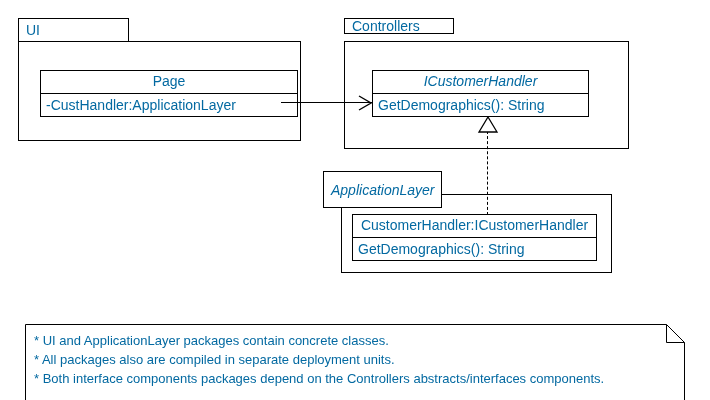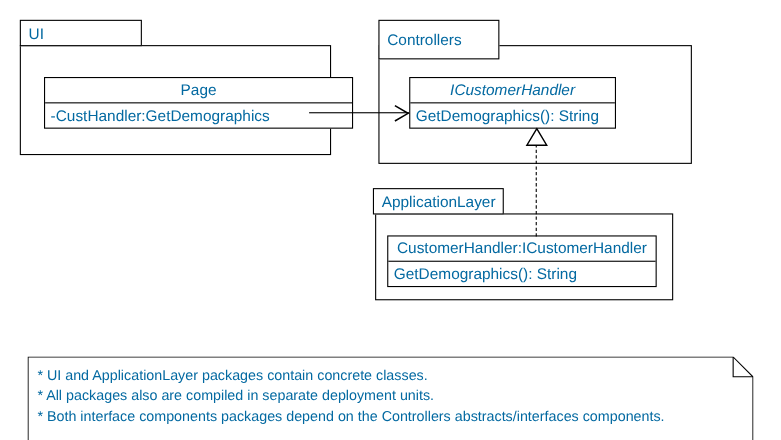--- a/index.html
+++ b/index.html
@@ -102,41 +102,41 @@
 <body>
 
 <div id="canvas">
 
   <div class="pkg">
     <div class="pkg-body" style="left:18px; top:41px; width:283px; height:100px;"></div>
     <div class="pkg-tab" style="left:18px; top:18px; width:111px; height:24px;">
       <span>UI</span>
     </div>
 
-    <div class="cls" style="left:40px; top:70px; width:281px; height:47px;">
+    <div class="cls" style="left:40px; top:70px; width:258px; height:47px;">
       <div class="cls-name">Page</div>
-      <div class="cls-row">-CustHandler:GetDemographics</div>
+      <div class="cls-row">-CustHandler:ApplicationLayer</div>
     </div>
   </div>
 
   <div class="pkg">
     <div class="pkg-body" style="left:344px; top:41px; width:285px; height:108px;"></div>
-    <div class="pkg-tab" style="left:344px; top:18px; width:110px; height:36px;text-align:right;">
+    <div class="pkg-tab" style="left:344px; top:18px; width:110px; height:16px;text-align:right;">
       <span>Controllers</span>
     </div>
 
-    <div class="cls" style="left:372px; top:70px; width:188px; height:47px;">
+    <div class="cls" style="left:372px; top:70px; width:217px; height:47px;">
       <div class="cls-name italic">ICustomerHandler</div>
       <div class="cls-row">GetDemographics(): String</div>
     </div>
   </div>
 
   <div class="pkg">
     <div class="pkg-body" style="left:341px; top:194px; width:271px; height:79px;"></div>
-    <div class="pkg-tab" style="left:339px; top:171px; width:119px; height:24px;">
+    <div class="pkg-tab" style="left:323px; top:171px; width:119px; height:37px;font-style:italic;">
       <span>ApplicationLayer</span>
     </div>
 
     <div class="cls" style="left:352px; top:214px; width:245px; height:47px;">
       <div class="cls-name">CustomerHandler:ICustomerHandler</div>
       <div class="cls-row">GetDemographics(): String</div>
     </div>
   </div>
 
   <div>

